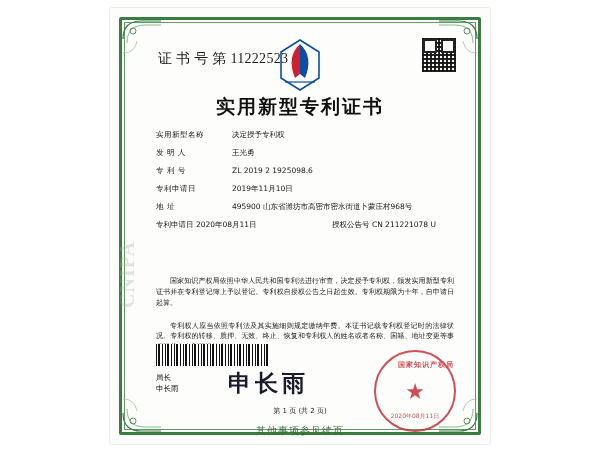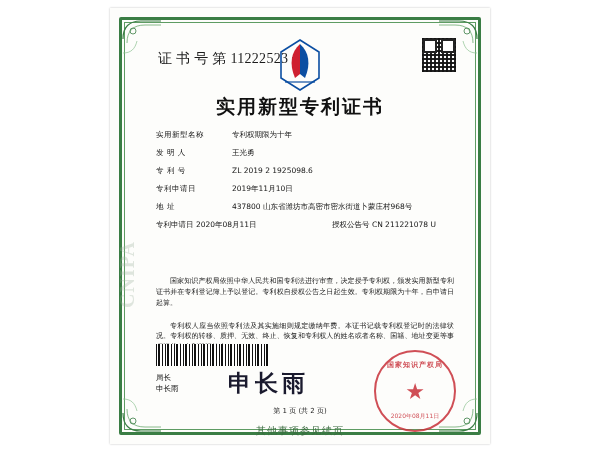--- a/index.html
+++ b/index.html
@@ -235,21 +235,21 @@
     width: 78px;
     height: 78px;
     border-radius: 50%;
     border: 2.5px solid #c8313a;
     opacity: 0.85;
   }
   .seal .seal-text {
     position: absolute;
     left: 0; right: 0;
     top: 8px;
-    text-align: center;
+    text-align: right;
     color: #c8313a;
     font-size: 7px;
     letter-spacing: 1px;
     font-weight: bold;
   }
   .seal .seal-star {
     position: absolute;
     left: 50%; top: 50%;
     transform: translate(-50%,-50%);
     color: #c8313a;
@@ -341,37 +341,37 @@
         <path d="M35 6 C26 14, 24 26, 30 40 L35 36 Z" fill="#cf2030"></path>
         <path d="M20 44 L50 44" stroke="#0b4ea2" stroke-width="1.2"></path>
       </svg>
     </div>
 
     <div class="title">实用新型专利证书</div>
 
     <div class="fields">
       <div class="field">
         <div class="f-label">实用新型名称</div>
-        <div class="f-value">专利权期限为十年</div>
+        <div class="f-value">决定授予专利权</div>
       </div>
       <div class="field">
         <div class="f-label">发 明 人</div>
         <div class="f-value">王光勇</div>
       </div>
       <div class="field">
         <div class="f-label">专 利 号</div>
         <div class="f-value">ZL 2019 2 1925098.6</div>
       </div>
       <div class="field">
         <div class="f-label">专利申请日</div>
         <div class="f-value">2019年11月10日</div>
       </div>
       <div class="field">
         <div class="f-label">地 址</div>
-        <div class="f-value">437800 山东省潍坊市高密市密水街道卜蒙庄村968号</div>
+        <div class="f-value">495900 山东省潍坊市高密市密水街道卜蒙庄村968号</div>
       </div>
       <div class="grant-row">
         <div class="g1">
           <span>专利申请日</span>
           <span>2020年08月11日</span>
         </div>
         <div class="g2">
           <span>授权公告号</span>
           <span>CN 211221078 U</span>
         </div>

